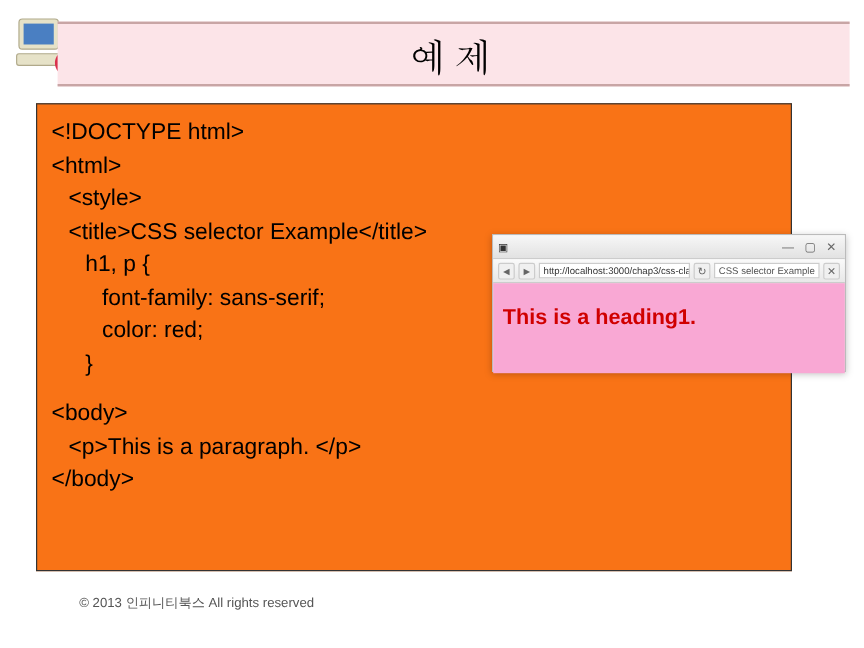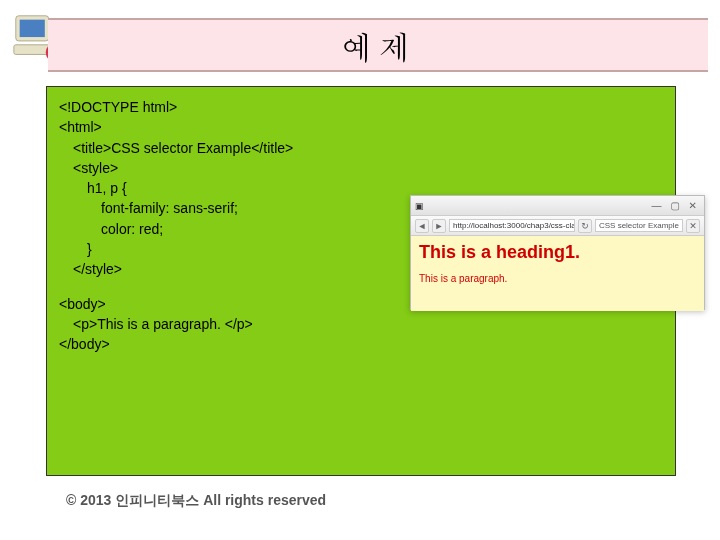--- a/index.html
+++ b/index.html
@@ -32,28 +32,28 @@
   .computer-icon {
     position: absolute;
     top: 10px;
     left: 10px;
     width: 58px;
     height: 58px;
   }
   .code-box {
     position: absolute;
     top: 86px;
-    left: 46px;
+    left: 30px;
     width: 630px;
     height: 390px;
     border: 1px solid #333;
-    background: #84cc16;
+    background: #f97316;
     padding: 10px 12px;
     font-family: Arial, sans-serif;
-    font-size: 14px;
+    font-size: 19px;
     line-height: 1.45;
     color: #000;
   }
   .code-box .l1 { padding-left: 14px; }
   .code-box .l2 { padding-left: 28px; }
   .code-box .l3 { padding-left: 42px; }
   .code-box .sp { height: 14px; }
   .browser-shot {
     position: absolute;
     top: 195px;
@@ -112,44 +112,43 @@
   }
   .nav-btn {
     width: 14px; height: 14px;
     background: #f0f0f0;
     border: 1px solid #ccc;
     border-radius: 2px;
     display:flex;align-items:center;justify-content:center;
     font-size: 9px; color:#666;
   }
   .browser-viewport {
-    background: #fef9c3;
+    background: #f9a8d4;
     height: 75px;
-    padding: 4px 8px;
+    padding: 16px 8px;
   }
   .bv-h1 {
     font-family: Arial, sans-serif;
     font-weight: bold;
     font-size: 18px;
     color: #d00000;
     margin-top: 2px;
   }
   .bv-p {
     font-family: Arial, sans-serif;
     font-size: 10px;
     color: #d00000;
     margin-top: 10px;
   }
   .footer {
     position: absolute;
     bottom: 30px;
     left: 66px;
-    font-size: 14px;
+    font-size: 11px;
     color: #555;
-    font-weight: bold;
   }
   .win-controls { margin-left:auto; font-size:10px; color:#666; letter-spacing:3px;}
 </style>
 </head>
 <body>
 
 <div class="computer-icon">
   <svg viewBox="0 0 60 60" width="58" height="58">
     <rect x="6" y="6" width="34" height="26" rx="3" fill="#e6e2c8" stroke="#b0a98a" stroke-width="1"></rect>
     <rect x="10" y="10" width="26" height="18" fill="#4a7fc2"></rect>
@@ -161,27 +160,26 @@
 </div>
 
 <div class="header-band">
   <div class="header-title">예제</div>
 </div>
 
 <div class="code-box">
   <div id="code-lines">
       <div>&lt;!DOCTYPE html&gt;</div>
       <div>&lt;html&gt;</div>
+      <div class="l1">&lt;style&gt;</div>
       <div class="l1">&lt;title&gt;CSS selector Example&lt;/title&gt;</div>
-      <div class="l1">&lt;style&gt;</div>
       <div class="l2">h1, p {</div>
       <div class="l3">font-family: sans-serif;</div>
       <div class="l3">color: red;</div>
       <div class="l2">}</div>
-      <div class="l1">&lt;/style&gt;</div>
       <div class="sp"></div>
       <div>&lt;body&gt;</div>
       <div class="l1">&lt;p&gt;This is a paragraph. &lt;/p&gt;</div>
       <div>&lt;/body&gt;</div>
     </div>
 </div>
 
 <div class="browser-shot">
   <div class="browser-titlebar">
     <span>▣</span>
@@ -190,17 +188,16 @@
   <div class="browser-navbar">
     <div class="nav-btn">◄</div>
     <div class="nav-btn">►</div>
     <div class="addr">http://localhost:3000/chap3/css-class.html</div>
     <div class="nav-btn">↻</div>
     <div class="tab-chip">CSS selector Example</div>
     <div class="nav-btn">✕</div>
   </div>
   <div class="browser-viewport">
     <div class="bv-h1">This is a heading1.</div>
-    <div class="bv-p">This is a paragraph.</div>
   </div>
 </div>
 
 <div class="footer">© 2013 인피니티북스 All rights reserved</div>
 
 </body></html>

